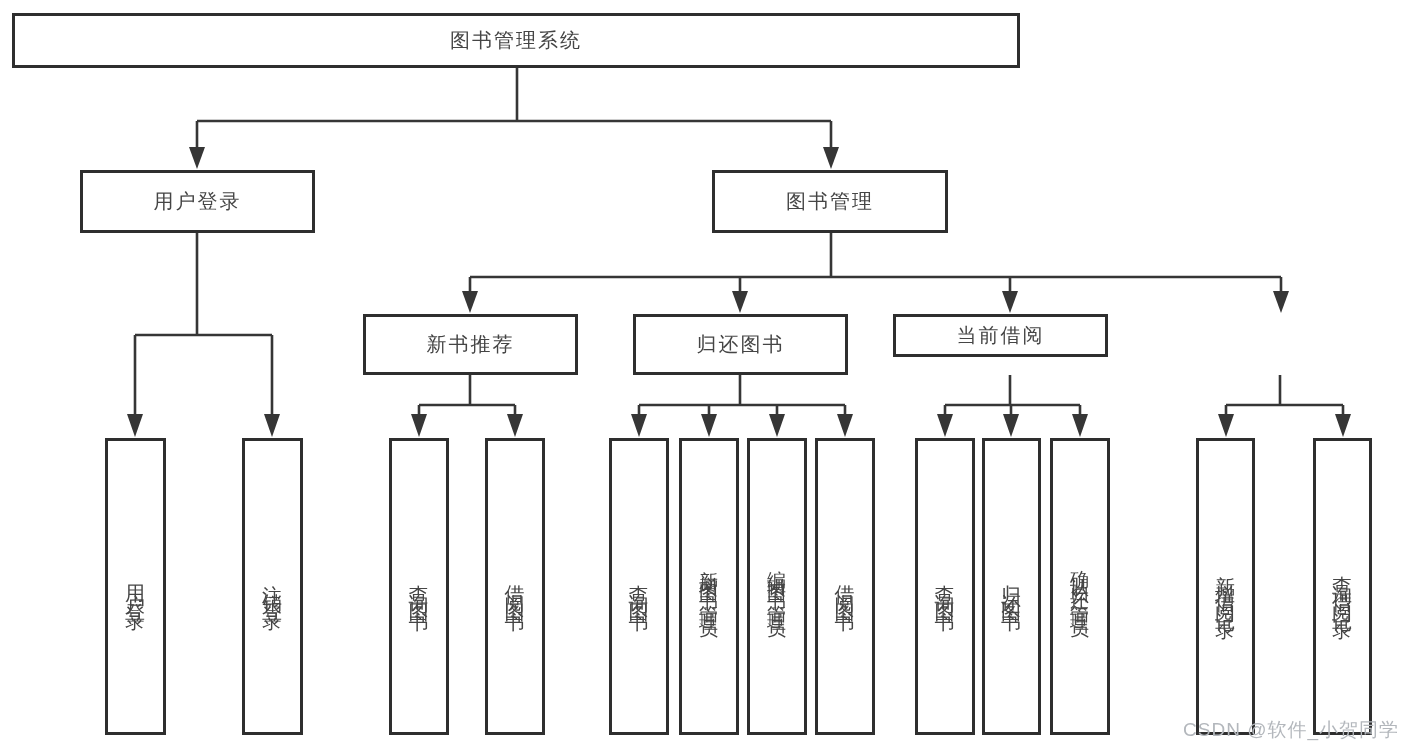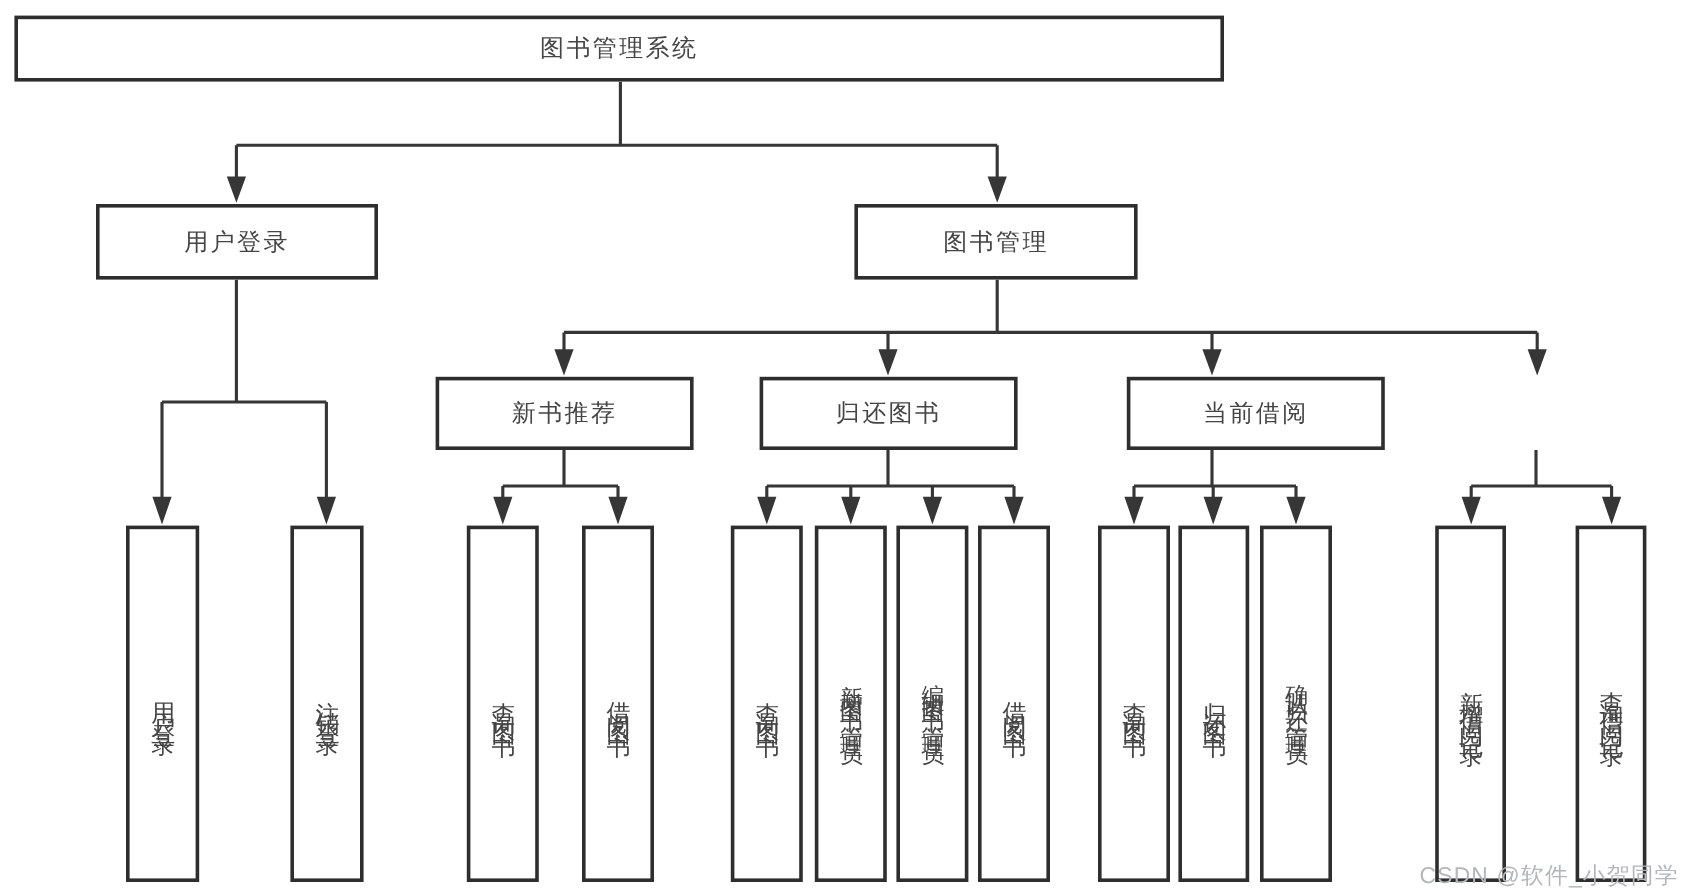--- a/index.html
+++ b/index.html
@@ -111,21 +111,21 @@
     <polygon points="1335,414 1351,414 1343,437"></polygon>
   </svg>
 
   <div class="node h" style="left:12px; top:13px; width:1008px; height:55px;">图书管理系统</div>
 
   <div class="node h" style="left:80px; top:170px; width:235px; height:63px;">用户登录</div>
   <div class="node h" style="left:363px; top:314px; width:215px; height:61px;">新书推荐</div>
 
   <div class="node h" style="left:712px; top:170px; width:236px; height:63px;">图书管理</div>
   <div class="node h" style="left:633px; top:314px; width:215px; height:61px;">归还图书</div>
-  <div class="node h" style="left:939px; top:314px; width:215px; height:61px;">当前借阅</div>
+  <div class="node h" style="left:893px; top:314px; width:215px; height:43px;">当前借阅</div>
 
   <div class="node v" style="left:105px; top:438px; width:61px; height:297px;">用户登录</div>
   <div class="node v" style="left:242px; top:438px; width:61px; height:297px;">注销登录</div>
 
   <div class="node v" style="left:389px; top:438px; width:60px; height:297px;">查询图书</div>
   <div class="node v" style="left:485px; top:438px; width:60px; height:297px;">借阅图书</div>
 
   <div class="node v" style="left:609px; top:438px; width:60px; height:297px;">查询图书</div>
   <div class="node v long" style="left:679px; top:438px; width:60px; height:297px;">新增图书（管理员）</div>
   <div class="node v long" style="left:747px; top:438px; width:60px; height:297px;">编辑图书（管理员）</div>

